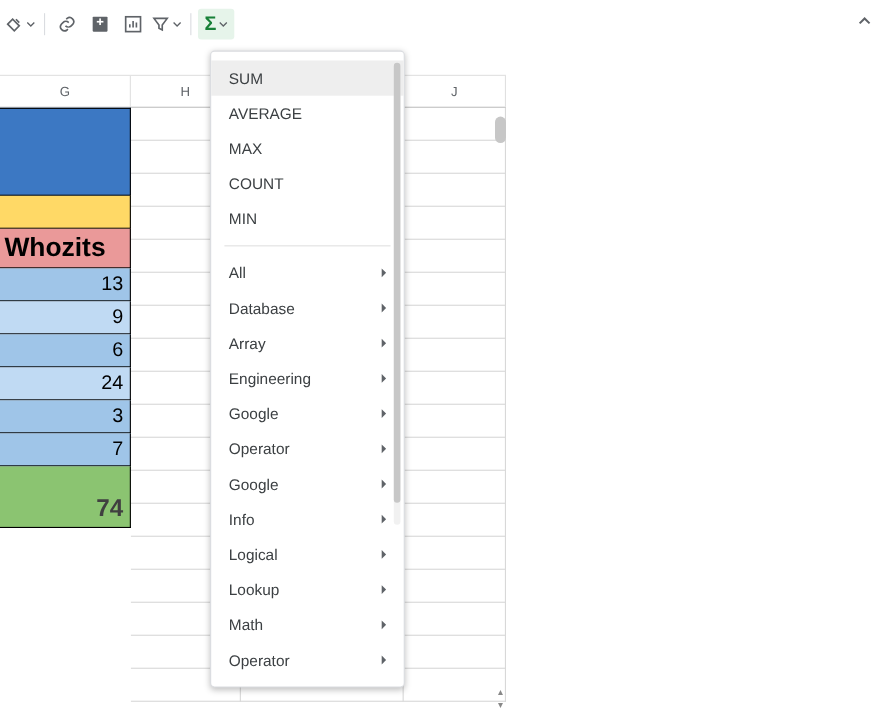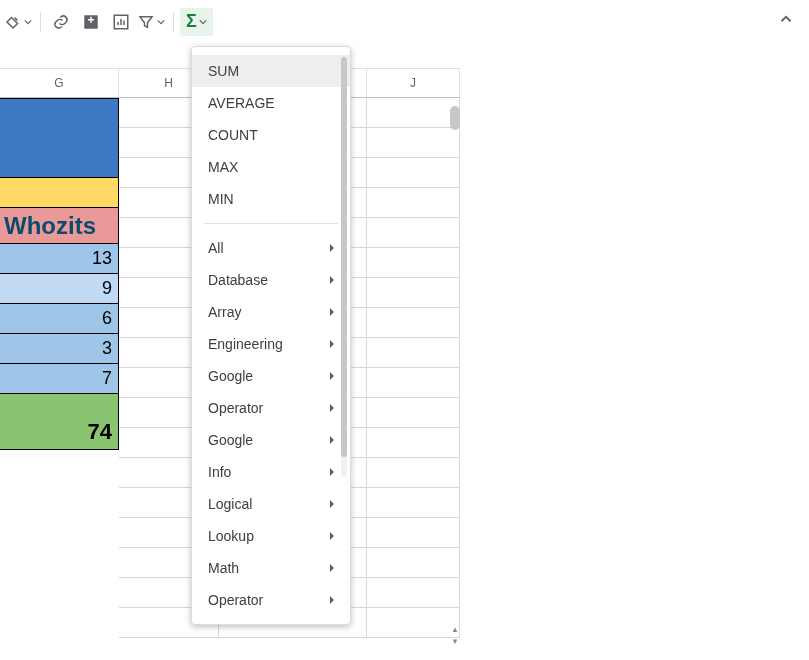--- a/index.html
+++ b/index.html
@@ -113,39 +113,39 @@
     align-items:center;
     justify-content:flex-end;
     padding-right:6px;
     font-size:18px;
   }
   .drow.top { border-top:1px solid #000; }
   .whozits {
     font-family: "Arial Narrow", Arial, sans-serif;
     font-weight:600;
     font-stretch: condensed;
-    color:#0c4a6e;
+    color:#000000;
     font-size:24px;
     justify-content:flex-start;
     padding-left:4px;
   }
   .total {
     font-weight:700;
-    color:#000000;
+    color:#404040;
     font-size:22px;
     justify-content:flex-end;
     padding-right:6px;
   }
 
   
   .menu {
     position:absolute;
     top:46px;
     left:191px;
-    width:160px;
+    width:177px;
     background:#fff;
     border:1px solid #dadce0;
     border-radius:4px;
     box-shadow:0 2px 6px rgba(0,0,0,0.25);
     padding: 8px 0;
     z-index: 50;
   }
   .mitem {
     height: 32px;
     display:flex;
@@ -392,37 +392,38 @@
     </div>
   </div>
 
 <div class="datablock" id="datablock">
     <div class="drow top" style="height: 80px; background: rgb(60, 120, 195);"></div>
     <div class="drow" style="height: 30px; background: rgb(255, 217, 102);"></div>
     <div class="drow whozits" style="height: 36px; background: rgb(234, 153, 153);">Whozits</div>
     <div class="drow" style="height: 30px; background: rgb(159, 197, 232);">13</div>
     <div class="drow" style="height: 30px; background: rgb(192, 218, 243);">9</div>
     <div class="drow" style="height: 30px; background: rgb(159, 197, 232);">6</div>
+    <div class="drow" style="height: 30px; background: rgb(192, 218, 243);">24</div>
     <div class="drow" style="height: 30px; background: rgb(159, 197, 232);">3</div>
     <div class="drow" style="height: 30px; background: rgb(159, 197, 232);">7</div>
     <div class="drow total" style="height: 56px; background: rgb(139, 196, 113); align-items: flex-end; padding-bottom: 4px;">74</div>
   </div>
 
 <div class="menu" id="menu">
   <div class="mitem hl">
       <span>SUM</span>
     </div>
     <div class="mitem">
       <span>AVERAGE</span>
     </div>
     <div class="mitem">
+      <span>MAX</span>
+    </div>
+    <div class="mitem">
       <span>COUNT</span>
-    </div>
-    <div class="mitem">
-      <span>MAX</span>
     </div>
     <div class="mitem">
       <span>MIN</span>
     </div>
     <div class="mdiv"></div>
     <div class="mitem">
       <span>All</span>
       <span class="sub"><svg width="8" height="10" viewBox="0 0 8 10">
           <path d="M2 1l4 4-4 4" fill="#5f6368"></path>
         </svg></span>

